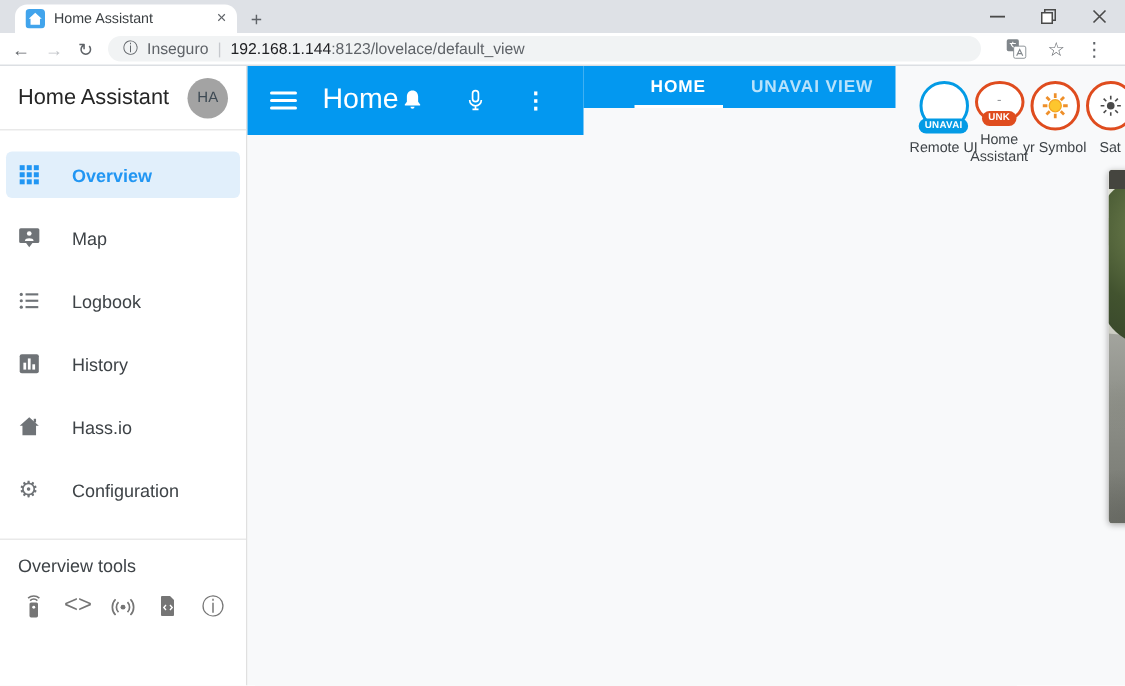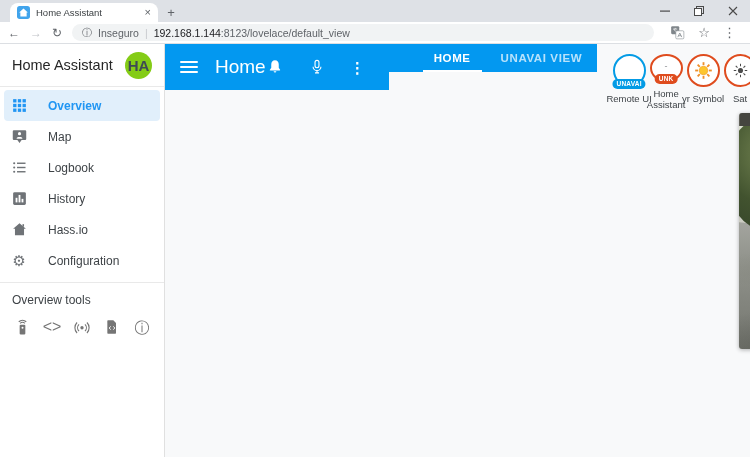--- a/index.html
+++ b/index.html
@@ -27,23 +27,23 @@
   .omni-sep{color:#c6c9cd;}
   .omni-host{color:#202124;}
   .toolbar-right{display:flex;gap:13px;align-items:center;padding:0 6px;}
   .toolbar-right .glyph{font-size:12px;color:#5f6368;line-height:1;}
 
   
   .app{display:flex;height:413px;}
   .sidebar{width:165px;min-width:165px;background:#fff;border-right:1px solid #e0e0e0;display:flex;flex-direction:column;}
   .sb-header{height:43px;border-bottom:1px solid #e9e9e9;display:flex;align-items:center;padding:0 12px;}
   .sb-title{flex:1;font-size:14.5px;color:#262626;}
-  .avatar{width:27px;height:27px;border-radius:50%;background:#84cc16;color:#3e4a54;font-size:15px;font-weight:bold;display:flex;align-items:center;justify-content:center;}
+  .avatar{width:27px;height:27px;border-radius:50%;background:#a3a3a3;color:#3e4a54;font-size:10px;font-weight:normal;display:flex;align-items:center;justify-content:center;}
   .sb-menu{padding-top:3px;}
-  .sb-item{height:31px;margin:0 4px;padding-left:6px;border-radius:4px;display:flex;align-items:center;}
+  .sb-item{height:31px;margin:11px 4px;padding-left:6px;border-radius:4px;display:flex;align-items:center;}
   .sb-icon{width:18px;height:18px;margin-right:20px;display:flex;align-items:center;justify-content:center;fill:#6f7377;color:#6f7377;font-size:15px;line-height:1;}
   .sb-label{font-size:12px;color:#3e4347;}
   .sb-item.active{background:#e1effb;}
   .sb-item.active .sb-label{color:var(--active-blue);font-weight:bold;}
   .sb-item.active .sb-icon{fill:var(--active-blue);color:var(--active-blue);}
   .sb-divider{height:1px;background:#e9e9e9;margin-top:6px;}
   .dev-label{padding:10px 12px 4px;font-size:12px;color:#3e4347;}
   .dev-icons{display:flex;justify-content:space-between;padding:4px 10px 0;}
   .dev-icon{width:24px;height:24px;display:flex;align-items:center;justify-content:center;fill:#757575;color:#757575;}
 

